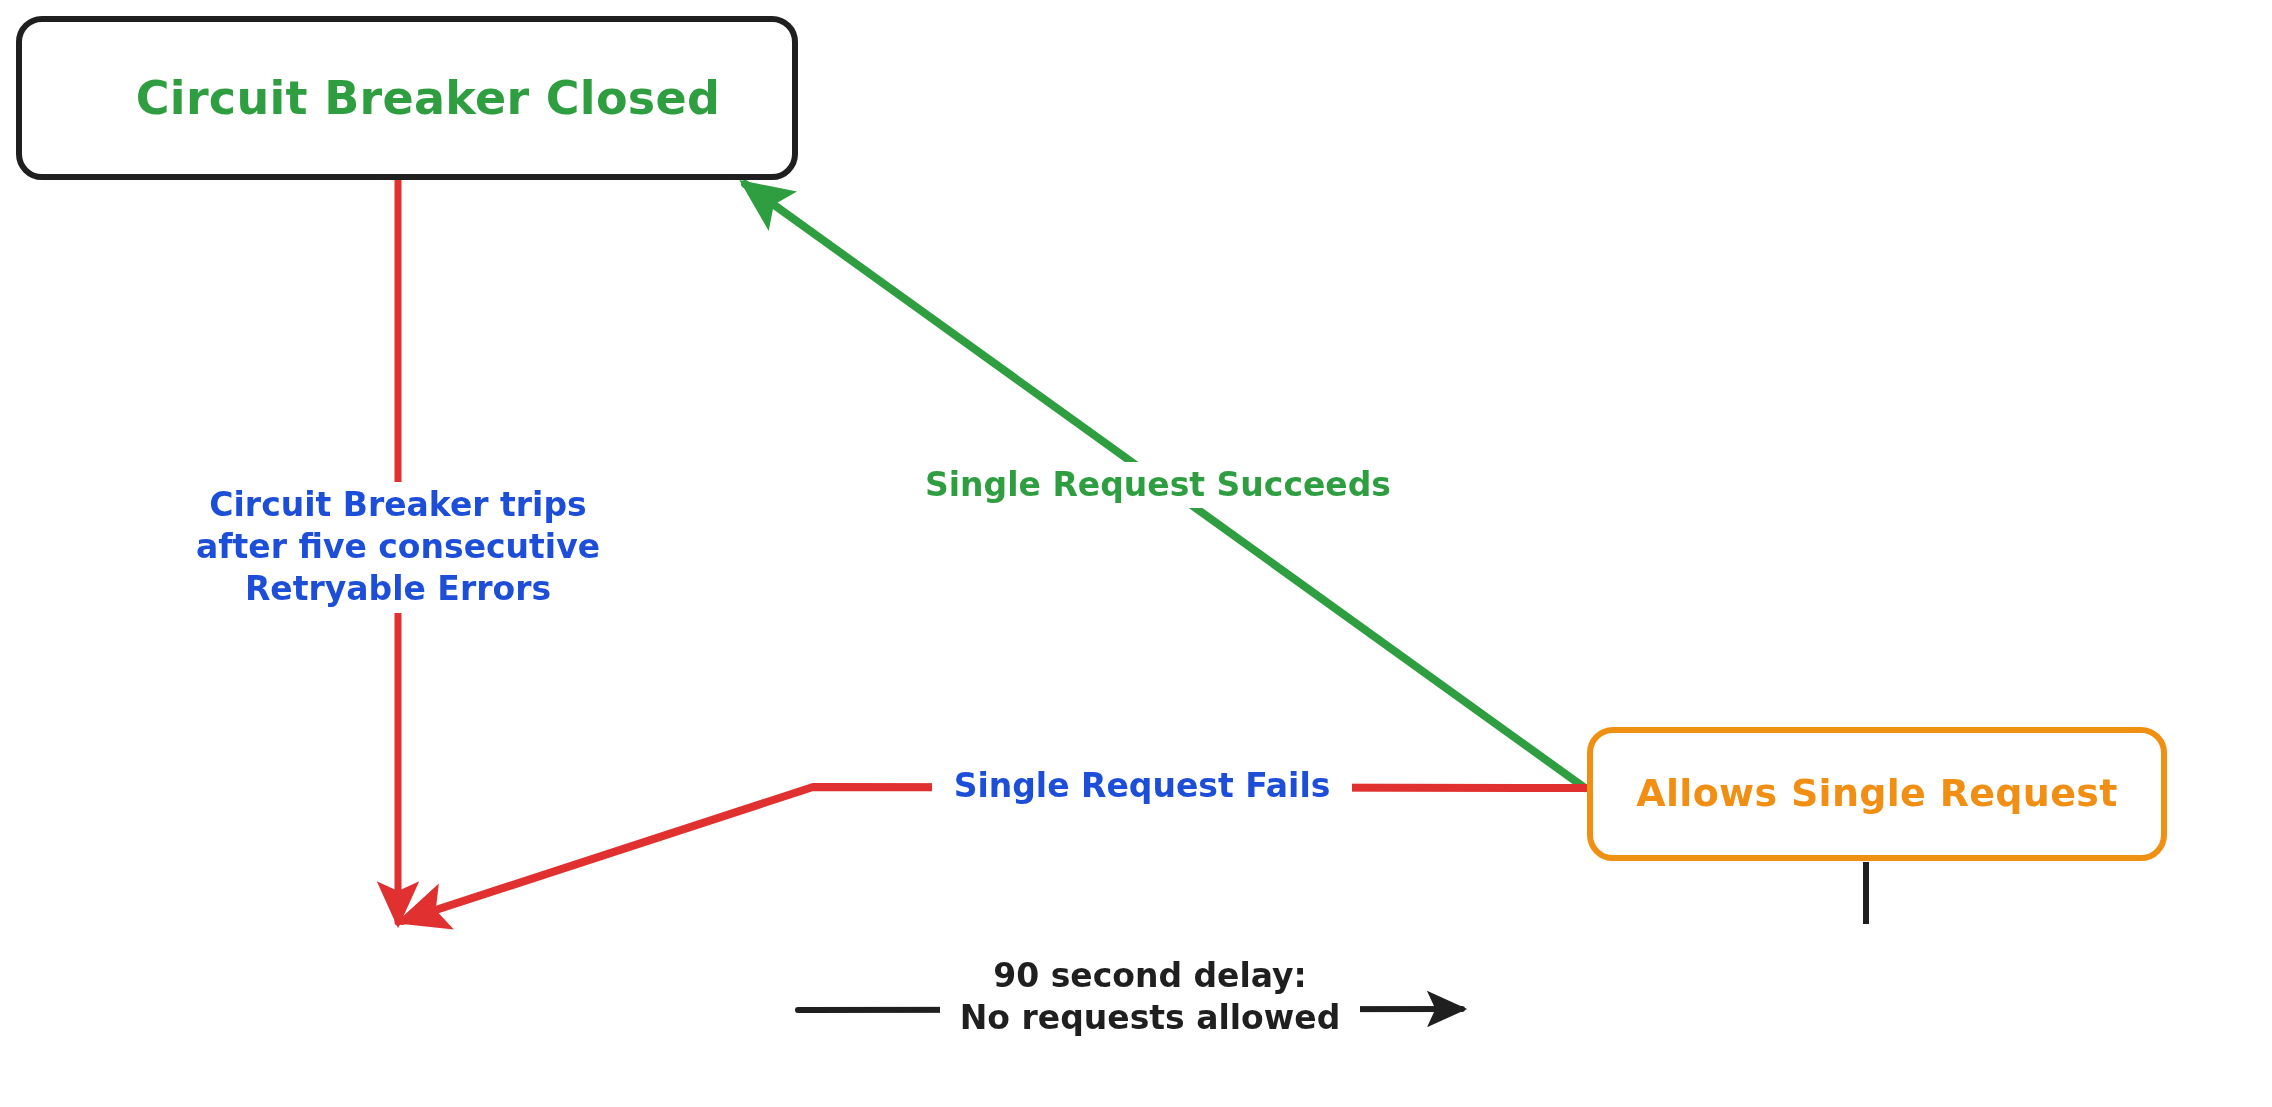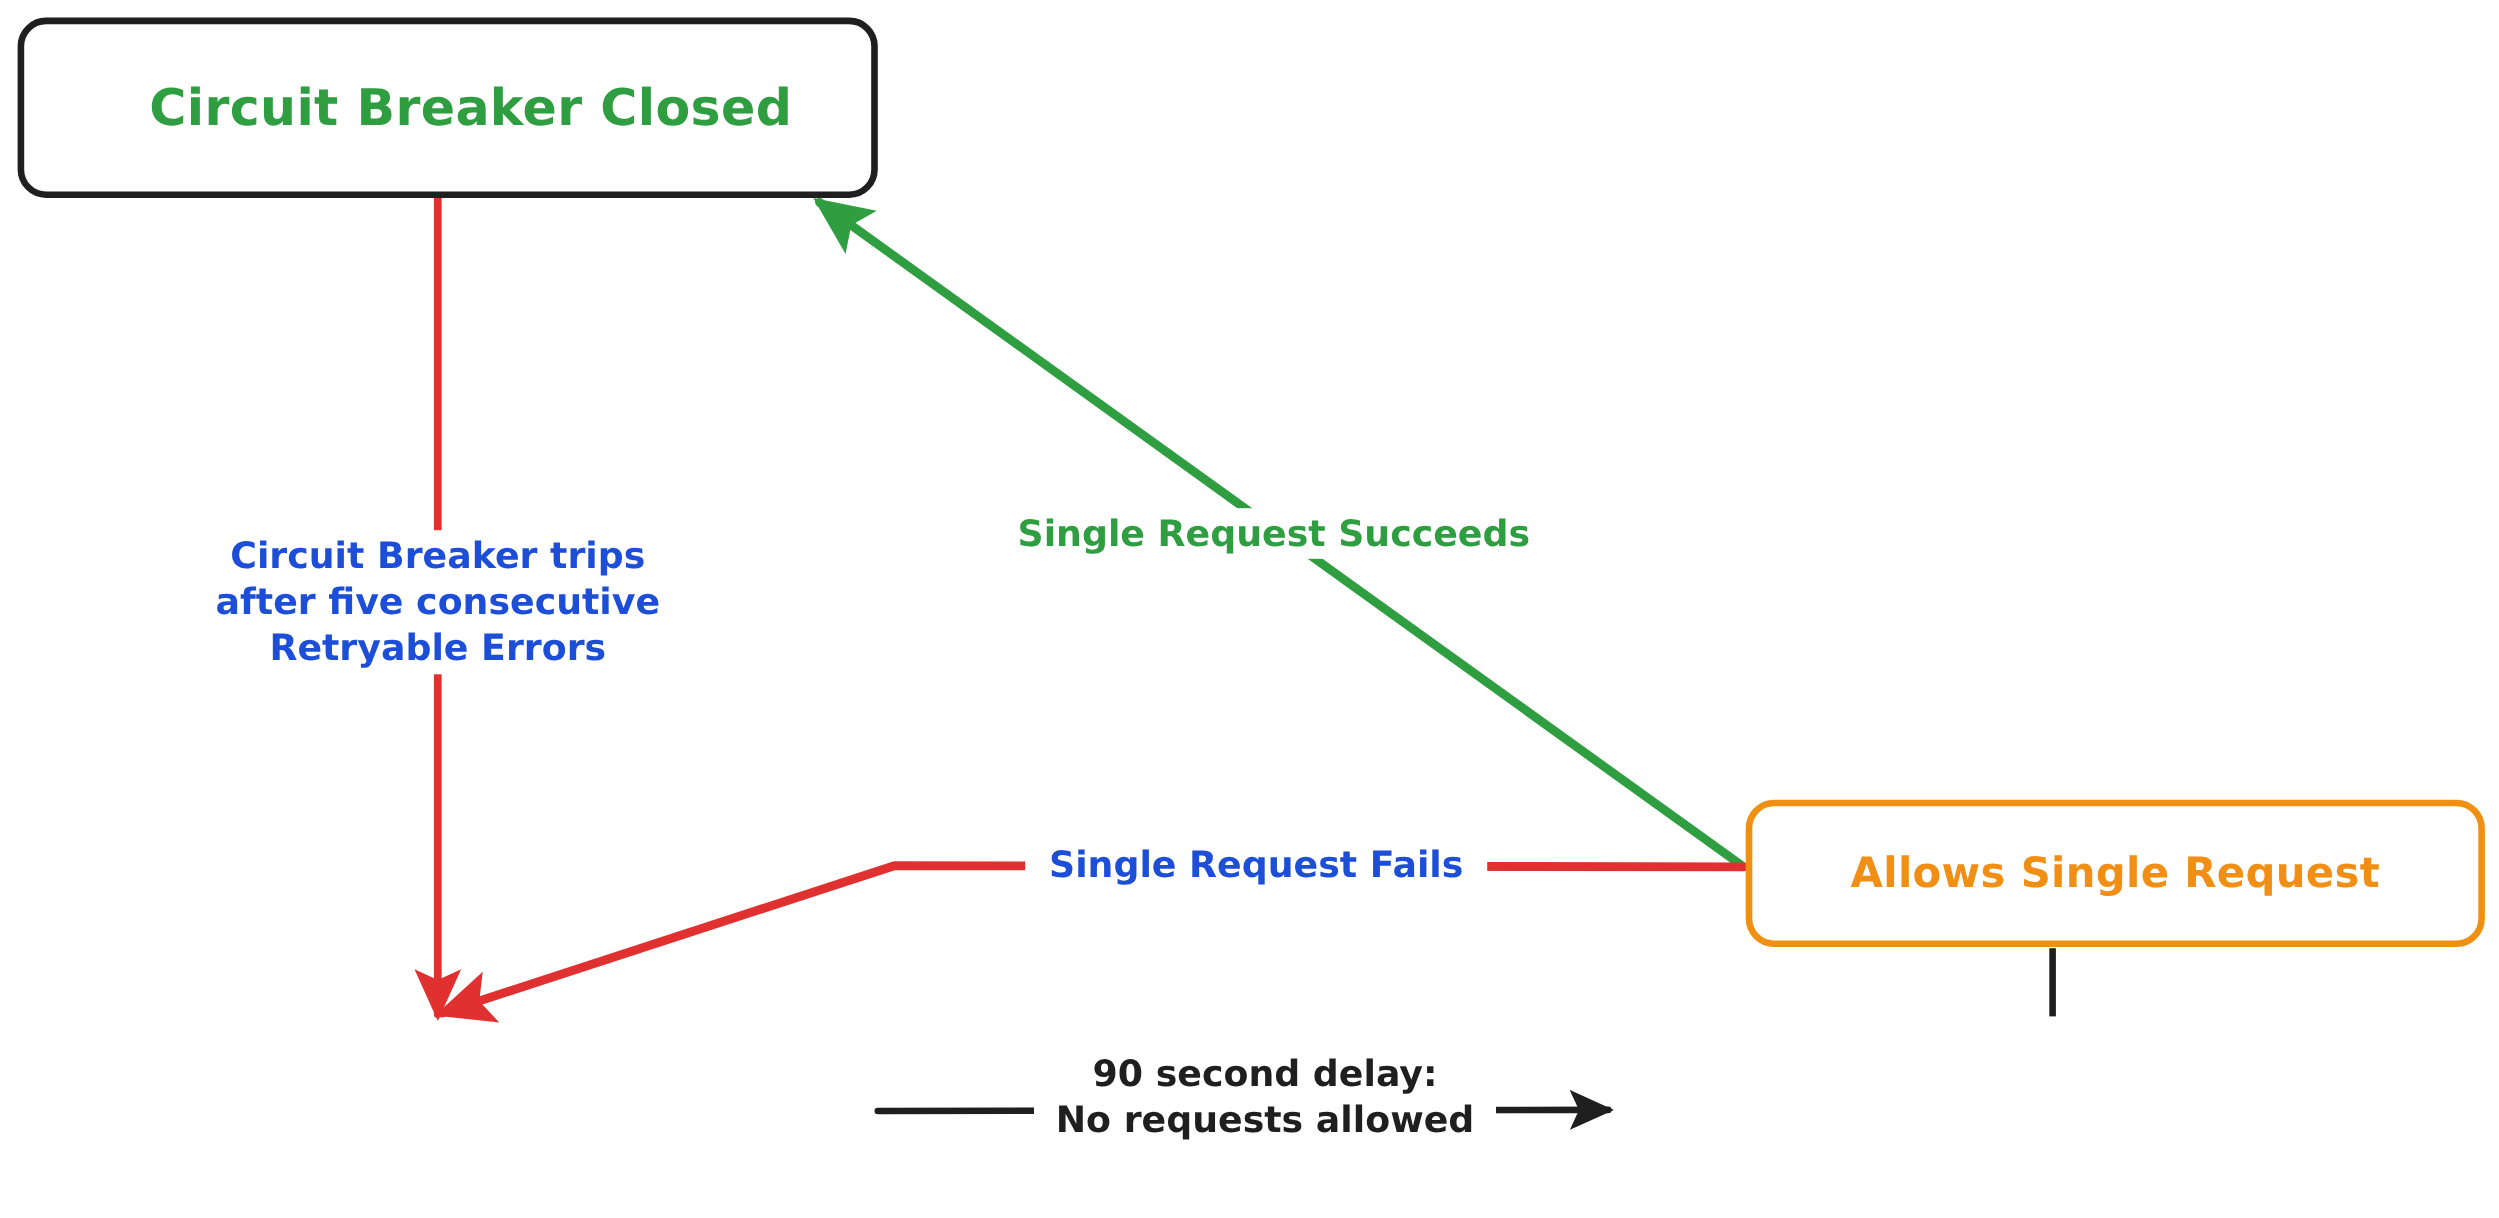--- a/index.html
+++ b/index.html
@@ -94,21 +94,21 @@
     <path d="M 798 1010 L 1462 1009" fill="none" stroke="#1f1f1f" stroke-width="6" stroke-linecap="round" marker-end="url(#arrow-black)"></path>
 
     <path d="M 1866 862 L 1866 924" fill="none" stroke="#1f1f1f" stroke-width="6" stroke-linecap="butt"></path>
   </svg>
 
   <div class="node-box black-stroke" style="left:16px; top:16px; width:782px; height:164px;">
     <span class="node-label label-green" style="font-size:46px;">Circuit Breaker Closed</span>
   </div>
 
 
-  <div class="node-box orange-stroke" style="left:1587px; top:727px; width:672px; height:134px;text-align:right;">
+  <div class="node-box orange-stroke" style="left:1587px; top:727px; width:580px; height:134px;text-align:right;">
     <span class="node-label label-orange" style="font-size:38px;">Allows Single Request</span>
   </div>
 
 
   <div class="edge-label red" style="left:178px; top:482px; width:440px; font-size:33px;">Circuit Breaker trips
 after five consecutive
 Retryable Errors</div>
 
   <div class="edge-label black" style="left:940px; top:953px; width:420px; font-size:33px;">90 second delay:
 No requests allowed</div>

